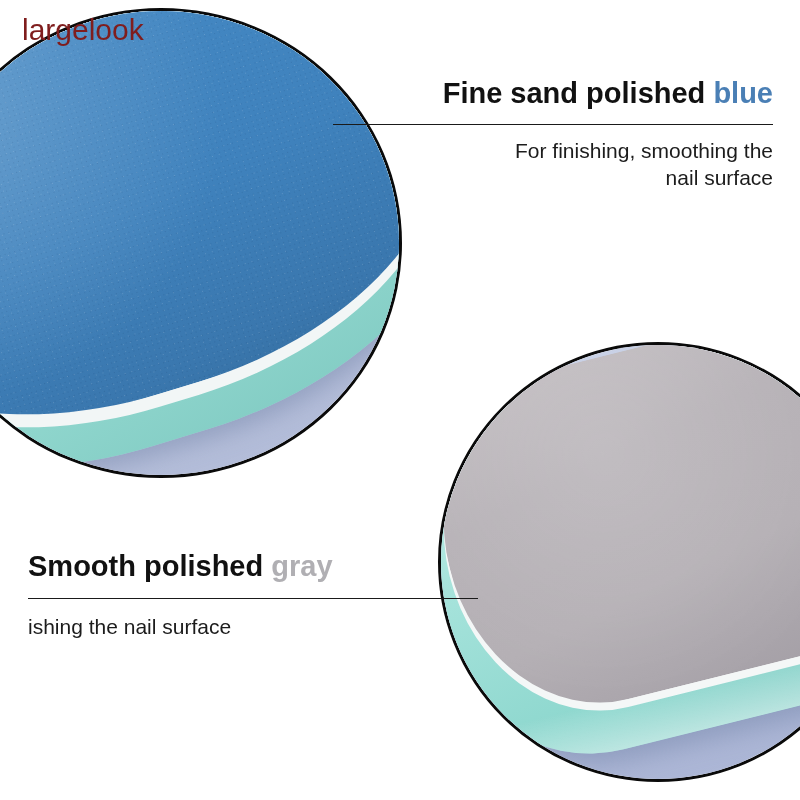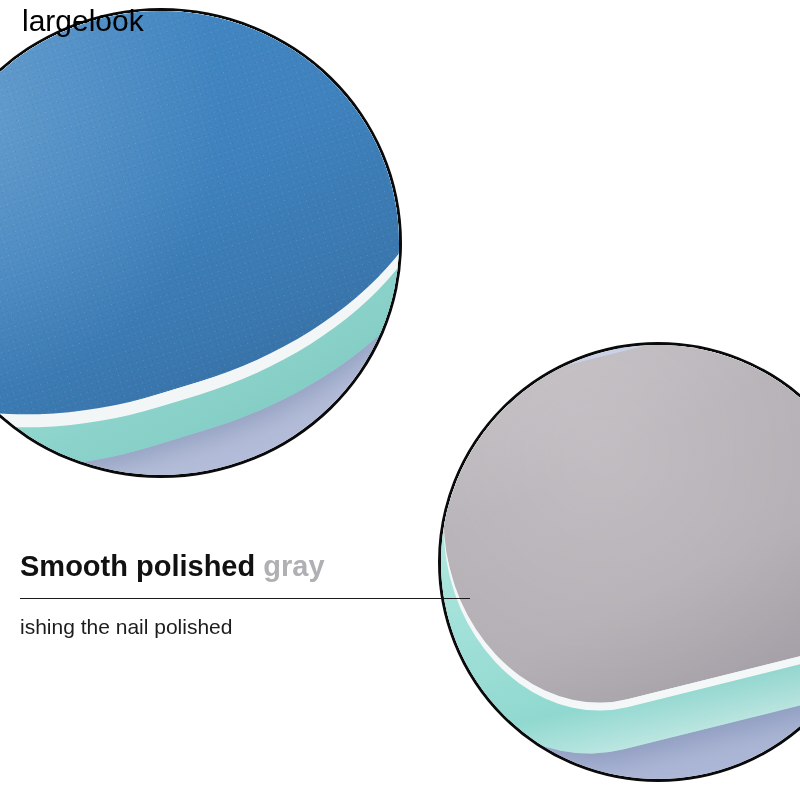--- a/index.html
+++ b/index.html
@@ -191,25 +191,25 @@
       radial-gradient(rgba(255,255,255,.65) 0.6px, transparent 0.7px),
       radial-gradient(rgba(90,80,90,.40) 0.5px, transparent 0.6px);
     background-size: 8px 8px, 6px 6px;
     background-position: 0 0, 3px 3px;
   }
 
   
   #watermark {
     position: absolute;
     left: 22px;
-    top: 4px;
+    top: 13px;
     font-size: 30px;
     font-weight: 400;
     letter-spacing: 0px;
-    color: #000000;
+    color: #7f1d1d;
     z-index: 40;
     white-space: nowrap;
   }
 
   
   .text-block {
     position: absolute;
     z-index: 30;
   }
   .headline {
@@ -237,21 +237,21 @@
     left: 333px;
     top: 78px;
     width: 440px;
   }
   #block-blue .headline { text-align: right; }
   #block-blue .rule { margin-top: 14px; width: 440px; }
   #block-blue .subtext { text-align: right; margin-top: 12px; }
 
   
   #block-gray {
-    left: 20px;
+    left: 28px;
     top: 551px;
     width: 450px;
   }
   #block-gray .headline { text-align: left; }
   #block-gray .rule { margin-top: 15px; width: 450px; }
   #block-gray .subtext { text-align: left; margin-top: 14px; }
 </style>
 </head>
 <body>
 
@@ -275,22 +275,30 @@
       <div class="mint-body"></div>
       <div class="mint-gloss"></div>
       <div class="white-rim"></div>
       <div class="gray-pad"></div>
       <div class="gray-grain"></div>
     </div>
   </div>
 
   <div id="watermark">largelook</div>
 
+  <div class="text-block" id="block-blue">
+    <div class="headline"><span>Fine sand polished </span><span class="accent-blue">blue</span></div>
+    <div class="rule"></div>
+    <div class="subtext">
+      <div>For finishing, smoothing the</div>
+      <div>nail surface</div>
+    </div>
+  </div>
 
   <div class="text-block" id="block-gray">
     <div class="headline"><span>Smooth polished </span><span class="accent-gray">gray</span></div>
     <div class="rule"></div>
     <div class="subtext">
-      <div>ishing the nail polished</div>
+      <div>ishing the nail surface</div>
     </div>
   </div>
 
 </div>
 
 </body></html>

